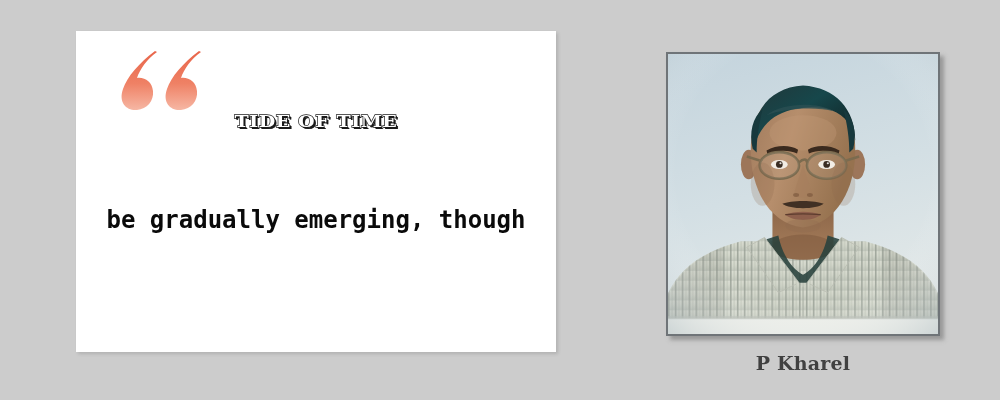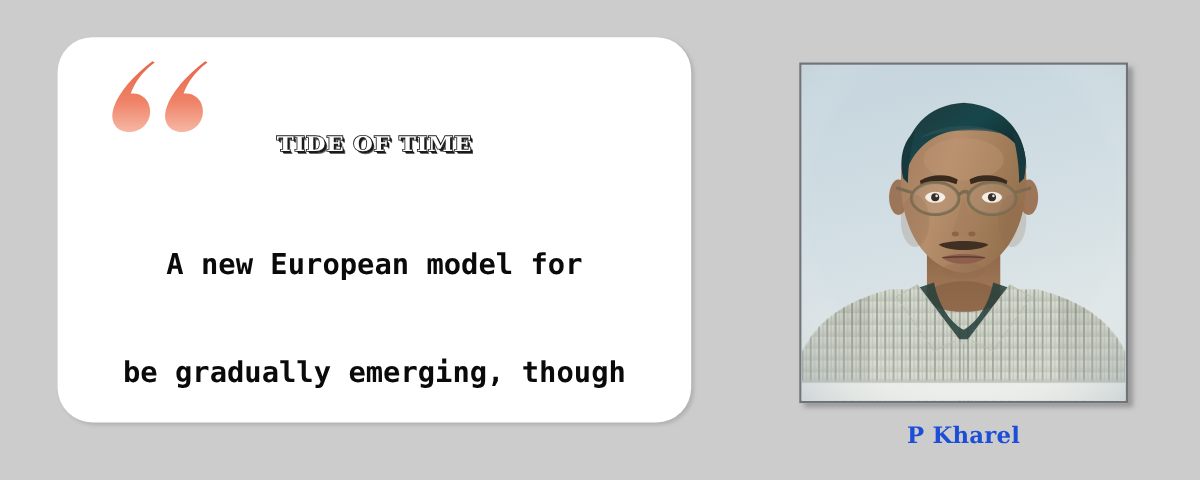--- a/index.html
+++ b/index.html
@@ -18,27 +18,26 @@
   #canvas {
     position: relative;
     width: 1000px;
     height: 400px;
     background: #cccccc;
   }
 
   
   .quote-card {
     position: absolute;
-    left: 48px;
+    left: 76px;
     top: 31px;
-    width: 528px;
+    width: 480px;
     height: 321px;
     background: #ffffff;
     box-shadow: 2px 2px 3px rgba(120,120,120,0.30);
-    border-radius: 29px;
   }
 
   .quote-mark {
     position: absolute;
     left: 41px;
     top: 18px;
     width: 95px;
     height: 62px;
     line-height: 1;
     pointer-events: none;
@@ -110,21 +109,21 @@
 
   .portrait-caption {
     position: absolute;
     left: 666px;
     top: 352px;
     width: 274px;
     text-align: center;
     font-family: "DejaVu Serif", "Liberation Serif", serif;
     font-weight: 700;
     font-size: 19px;
-    color: #1d4ed8;
+    color: #404040;
     letter-spacing: 0.2px;
   }
 </style>
 </head>
 <body>
 
 <div id="canvas">
 
   <div class="quote-card">
 
@@ -140,21 +139,20 @@
         <g fill="url(#qg)">
           <path d="M38 2 C 22 14, 10 28, 6 40 C 1 54, 10 62, 20 61 C 30 60, 37 52, 36 42 C 35 33, 28 28, 20 29 C 23 20, 30 10, 40 3 Z"></path>
           <path d="M82 2 C 66 14, 54 28, 50 40 C 45 54, 54 62, 64 61 C 74 60, 81 52, 80 42 C 79 33, 72 28, 64 29 C 67 20, 74 10, 84 3 Z"></path>
         </g>
       </svg>
     </div>
 
     <div class="tide-heading">TIDE OF TIME</div>
 
     <div class="quote-body">
-      <span class="qline">A new European model for</span>
       <span class="qline">be gradually emerging, though</span>
       
       
       
     </div>
 
   </div>
 
   <div class="portrait-wrap">
     <div class="portrait-frame">

